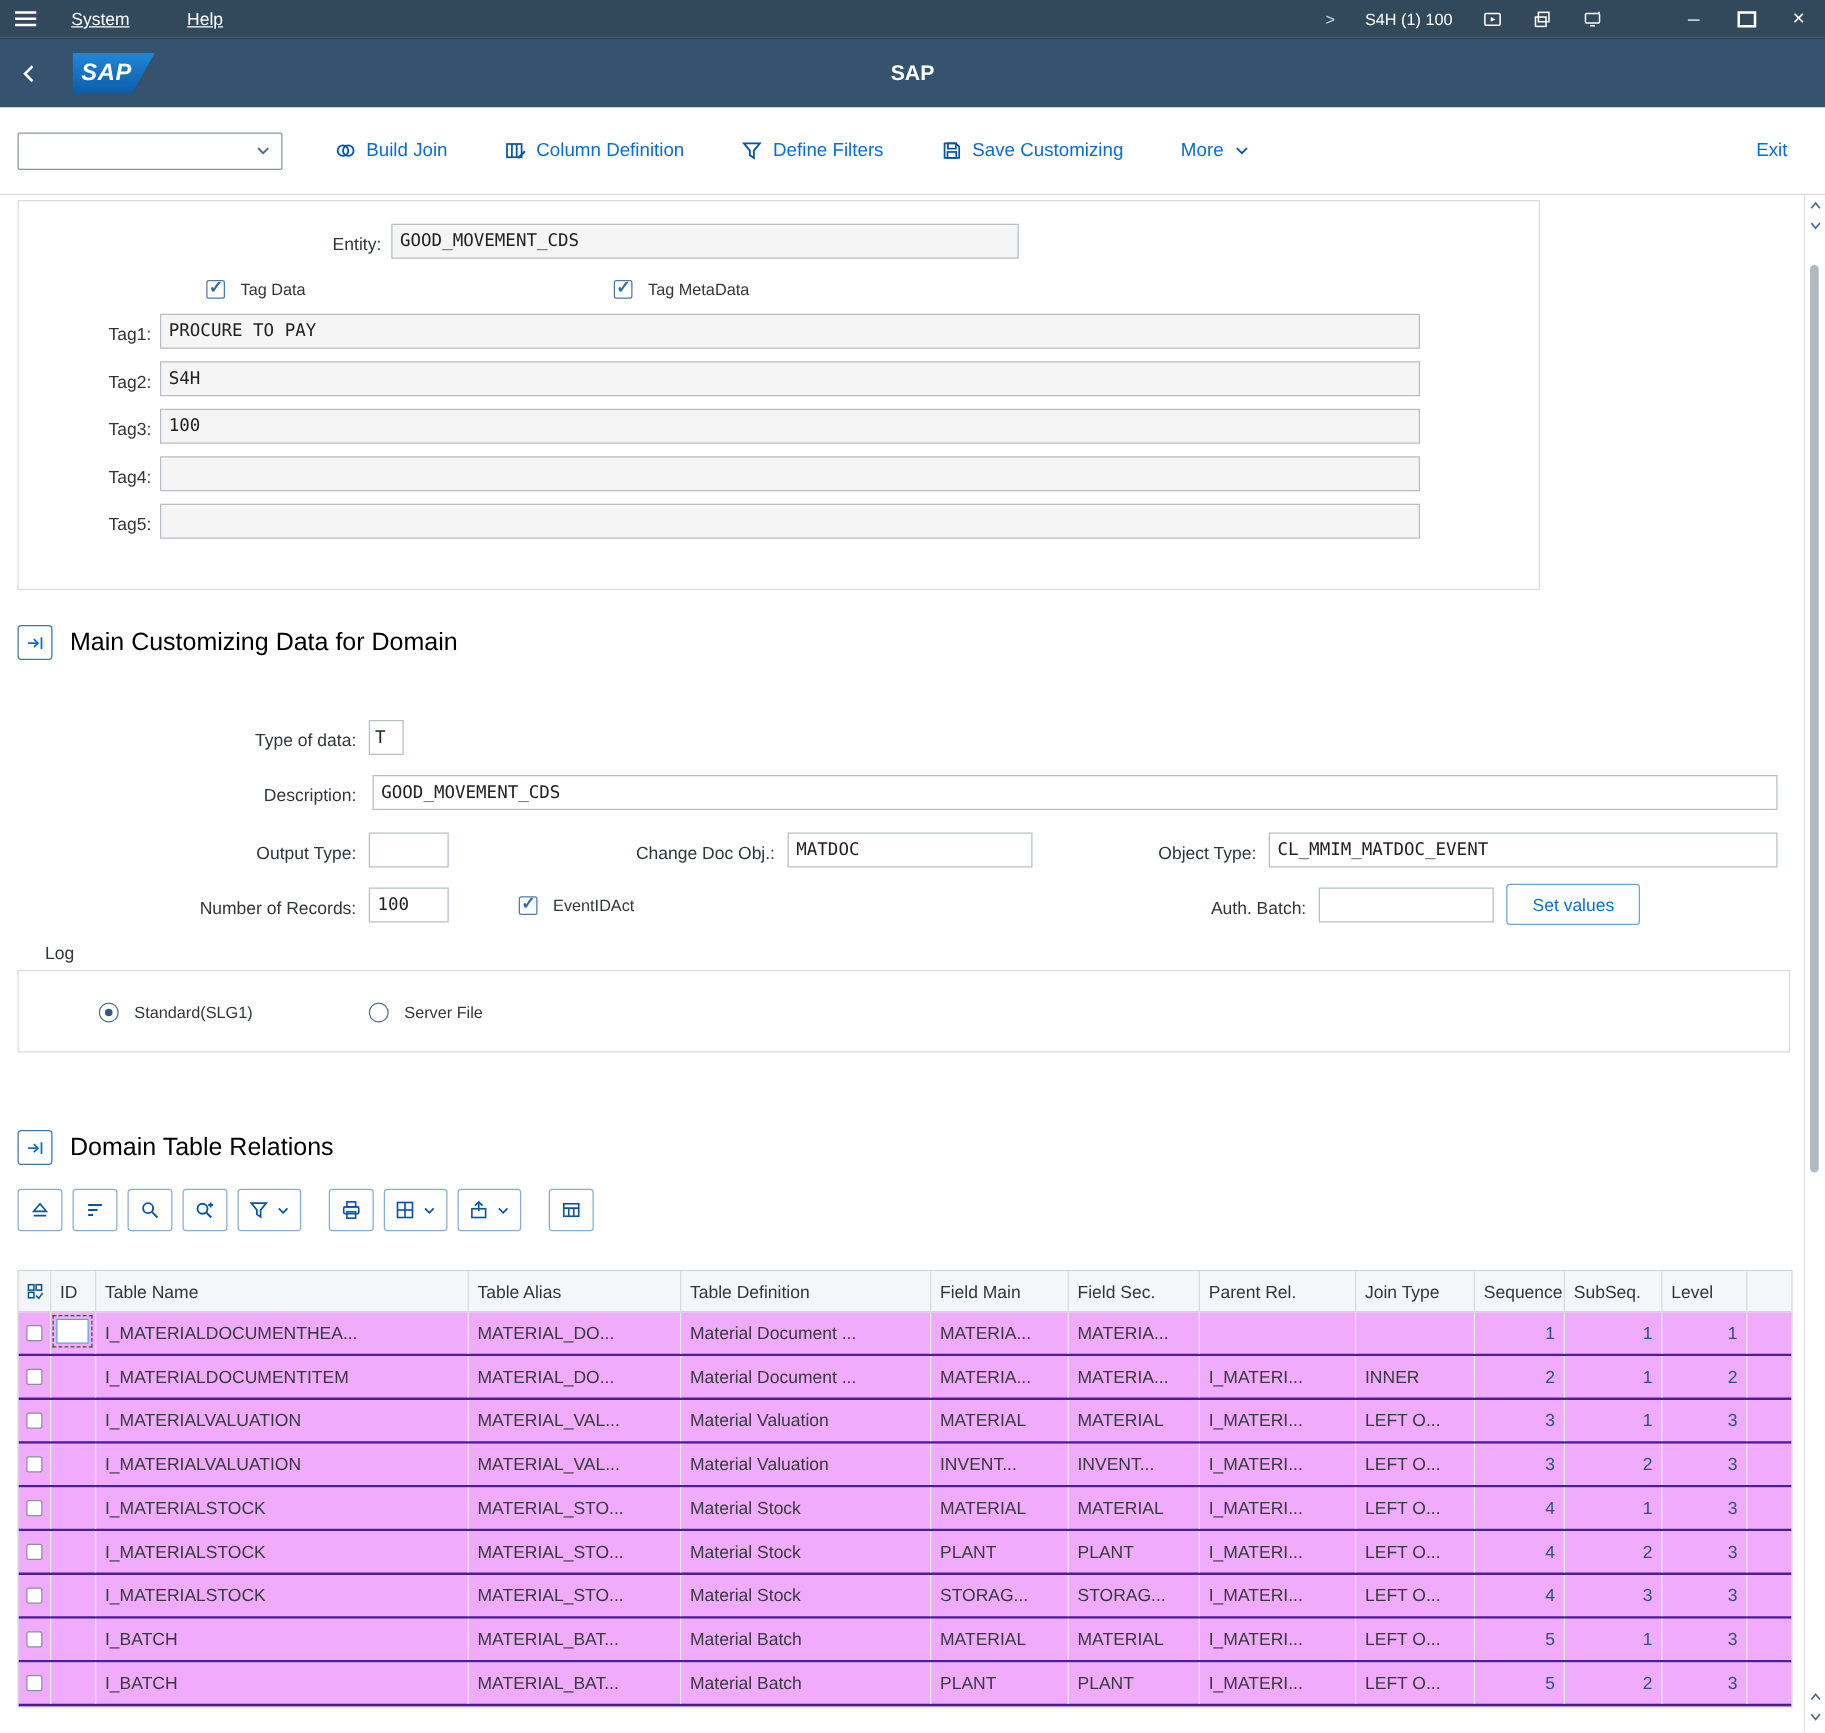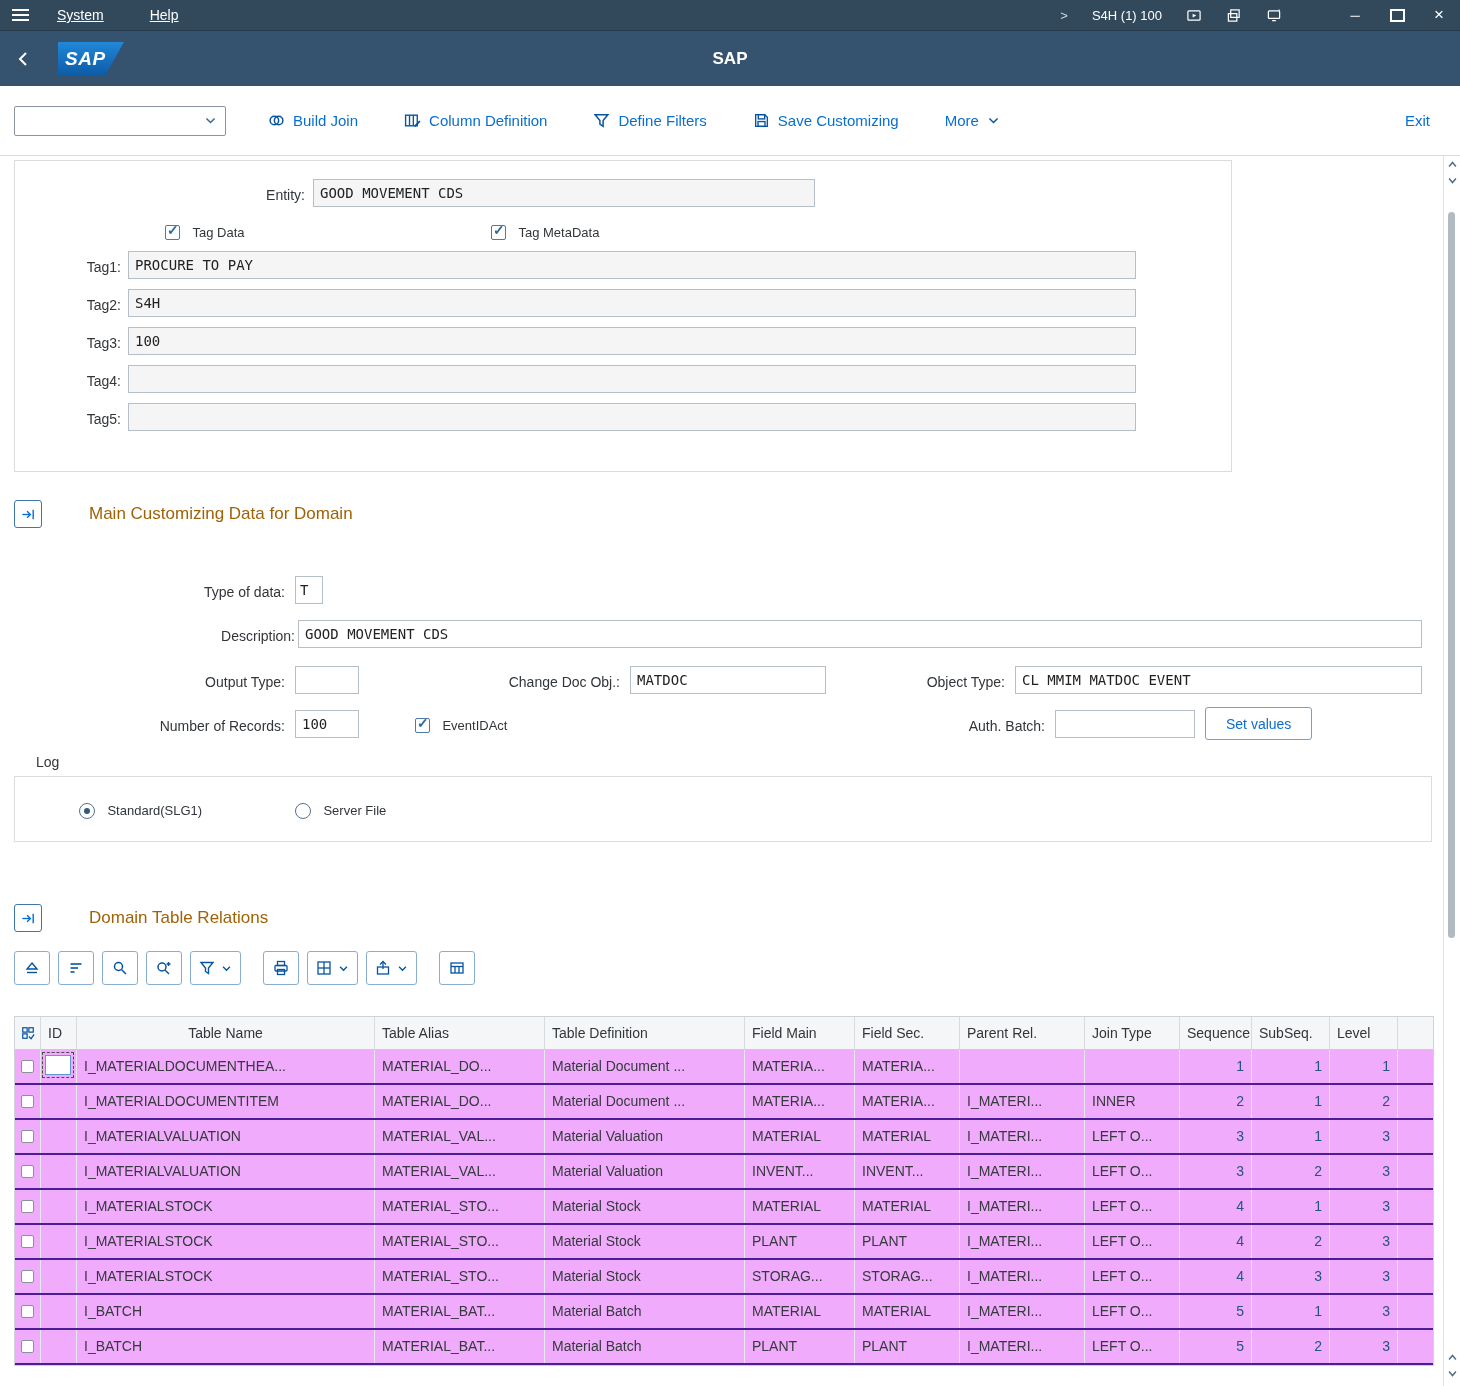--- a/index.html
+++ b/index.html
@@ -42,21 +42,21 @@
   .inp{position:absolute;height:28px;box-sizing:border-box;border:1px solid #b6bfc7;background:#fff;font-family:"DejaVu Sans Mono",monospace;font-size:14px;color:#222;padding:0 6px;outline:none;}
   .ro{background:#f5f5f5;}
   .cb{width:15px;height:15px;border:1px solid #4d7aa6;border-radius:2px;background:#fff;display:inline-block;position:relative;vertical-align:middle;cursor:pointer;box-sizing:border-box;}
   .cb.checked::after{content:"\2713";position:absolute;left:1px;top:-4px;font-size:14px;font-weight:bold;color:#2f6ea3;}
   .cblab{font-size:13px;color:#32363a;vertical-align:middle;margin-left:8px;}
   .ctl{position:absolute;white-space:nowrap;}
   .radio{width:16px;height:16px;border:1px solid #56718b;border-radius:50%;background:#fff;display:inline-block;position:relative;vertical-align:middle;cursor:pointer;box-sizing:border-box;}
   .radio.sel::after{content:"";position:absolute;left:4px;top:4px;width:6px;height:6px;border-radius:50%;background:#34597a;}
   .shead{position:absolute;display:flex;align-items:center;gap:14px;}
   .shicon{width:28px;height:28px;border:1px solid #3f77a8;border-radius:3px;display:flex;align-items:center;justify-content:center;color:#0a6ed1;background:#fff;cursor:pointer;box-sizing:border-box;}
-  .shtext{font-size:17px;color:#a16207;margin-left:33px;}
+  .shtext{font-size:20px;color:#000000;}
   .logtitle{position:absolute;font-size:14px;color:#32363a;}
   .setval{position:absolute;height:33px;padding:0 20px;border:1px solid #6ba3d6;border-radius:3px;background:#fff;color:#0a6ed1;font-size:14px;font-family:inherit;cursor:pointer;}
 
   
   .gtb{position:absolute;left:14px;top:795px;display:flex;align-items:center;gap:8px;}
   .gbtn{height:34px;min-width:36px;padding:0 8px;display:inline-flex;align-items:center;justify-content:center;gap:6px;background:#fff;border:1px solid #87add2;border-radius:3px;color:#0854a0;cursor:pointer;box-sizing:border-box;}
   .gsp{margin-left:14px;}
 
   
   #relations-table{position:absolute;left:14px;top:860px;width:1420px;border:1px solid #cdd3d8;background:#fff;box-sizing:border-box;}
@@ -216,21 +216,21 @@
             <polyline points="6.5,4.5 10,8 6.5,11.5"></polyline>
             <line x1="13" y1="3" x2="13" y2="13"></line>
           </svg>
       </span>
       <span class="shtext">Main Customizing Data for Domain</span>
     </div>
 
     <span class="flab" style="left:85px;top:422px;width:200px;">Type of data:</span>
     <input class="inp" style="left: 295px; top: 420px; width: 28px; padding: 0px 4px;" value="T">
 
-    <span class="flab" style="left:95px;top:466px;width:200px;">Description:</span>
+    <span class="flab" style="left:85px;top:466px;width:200px;">Description:</span>
     <input class="inp" style="left: 298px; top: 464px; width: 1124px;" value="GOOD_MOVEMENT_CDS">
 
     <span class="flab" style="left:85px;top:512px;width:200px;">Output Type:</span>
     <input class="inp" style="left: 295px; top: 510px; width: 64px;" value="">
 
     <span class="flab" style="left:455px;top:512px;width:165px;">Change Doc Obj.:</span>
     <input class="inp" style="left: 630px; top: 510px; width: 196px;" value="MATDOC">
 
     <span class="flab" style="left:860px;top:512px;width:145px;">Object Type:</span>
     <input class="inp" style="left: 1015px; top: 510px; width: 407px;" value="CL_MMIM_MATDOC_EVENT">
@@ -347,21 +347,21 @@
         <div class="trow thead">
           <div class="tcell hicon" style="width: 26px;">
             <svg width="14" height="14" viewBox="0 0 16 16" fill="none" stroke="#0854a0" stroke-width="1.4">
               <rect x="2" y="2" width="5" height="5"></rect>
               <rect x="2" y="9" width="5" height="5"></rect>
               <rect x="9" y="2" width="5" height="5"></rect>
               <path d="M9 12 l2.5 2.5 L15 9.5"></path>
             </svg>
           </div>
           <div class="tcell" style="width: 36px;">ID</div>
-          <div class="tcell" style="width: 298px; text-align: center;">Table Name</div>
+          <div class="tcell" style="width: 298px;">Table Name</div>
           <div class="tcell" style="width: 170px;">Table Alias</div>
           <div class="tcell" style="width: 200px;">Table Definition</div>
           <div class="tcell" style="width: 110px;">Field Main</div>
           <div class="tcell" style="width: 105px;">Field Sec.</div>
           <div class="tcell" style="width: 125px;">Parent Rel.</div>
           <div class="tcell" style="width: 95px;">Join Type</div>
           <div class="tcell" style="width: 72px;">Sequence</div>
           <div class="tcell" style="width: 78px;">SubSeq.</div>
           <div class="tcell" style="width: 68px;">Level</div>
           <div class="tcell fill"></div>

